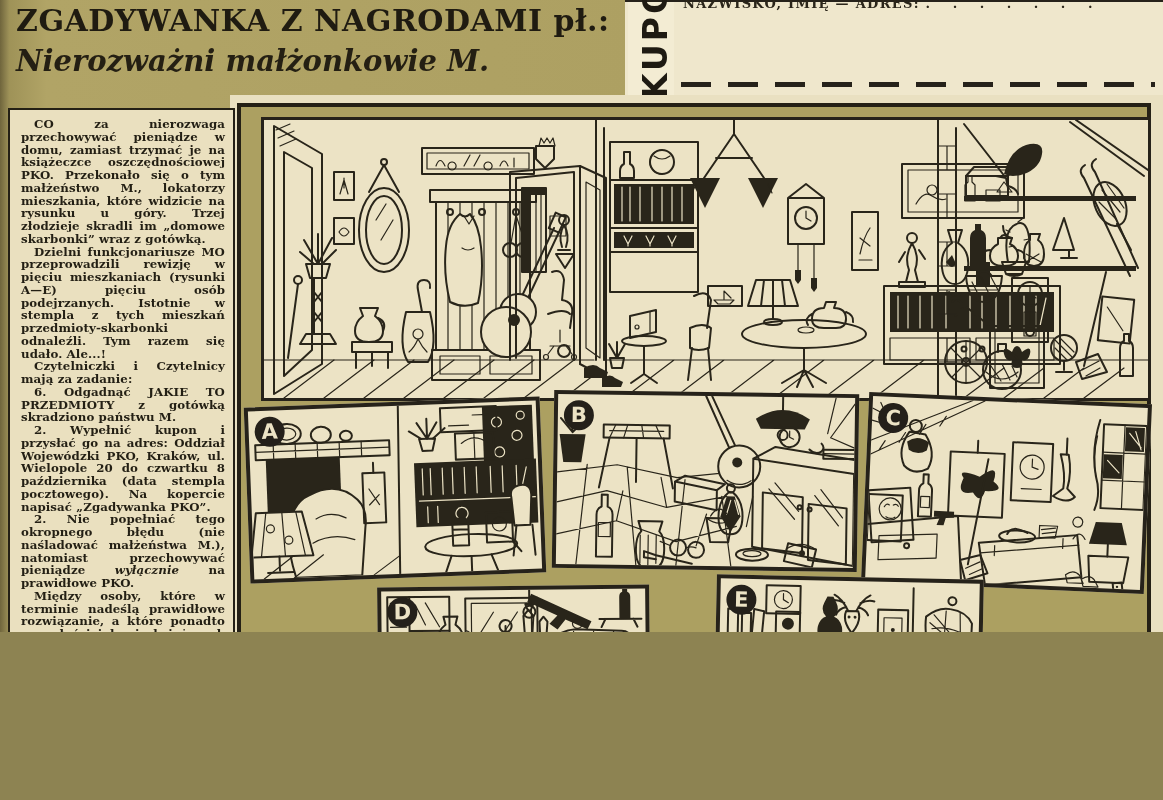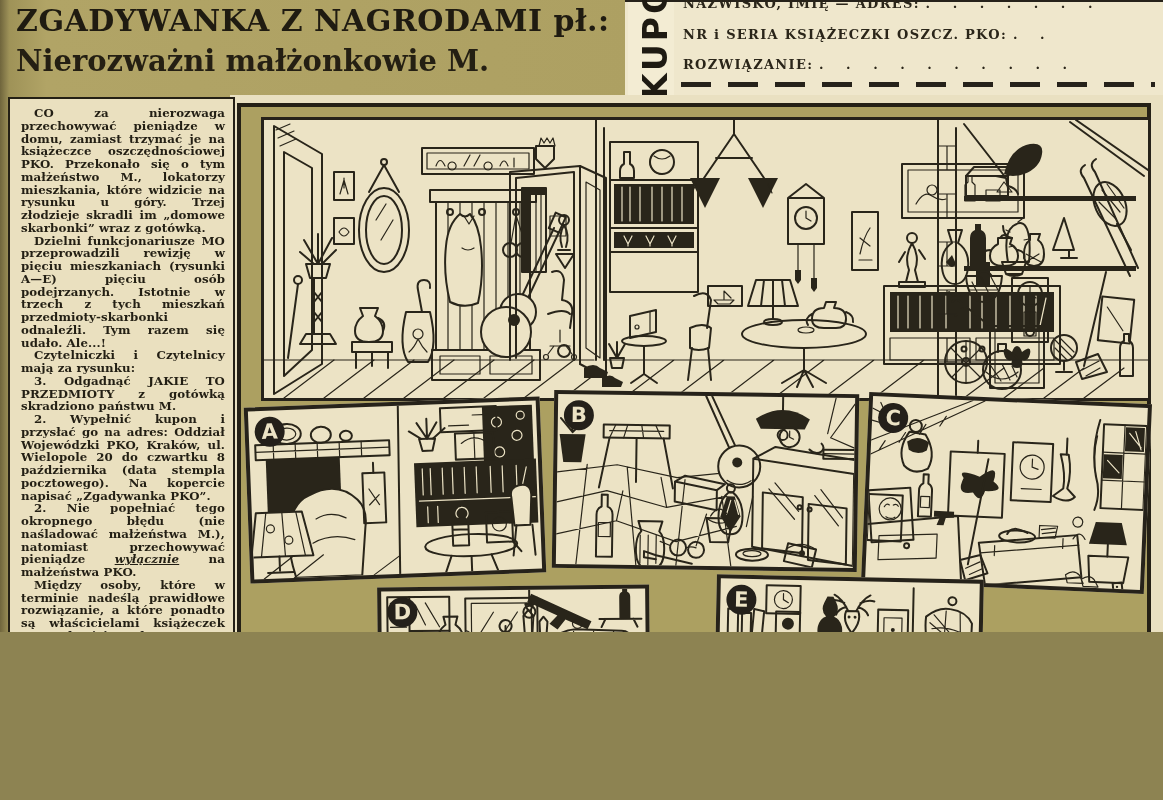--- a/index.html
+++ b/index.html
@@ -4,41 +4,41 @@
 <style>
   html,body{margin:0;padding:0;background:#8d8352;}
   .page{position:relative;width:1163px;height:632px;overflow:hidden;
         background:linear-gradient(90deg,#9a8e54 0,#b1a466 4%,#ada062 55%,#b5a96b 92%,#a3965a 100%);
         font-family:"DejaVu Serif",serif;color:#26221a;}
   .edge-left{position:absolute;left:0;top:0;width:9px;height:100%;
         background:linear-gradient(90deg,#6f653c,#9d9158);}
   
   .headline{position:absolute;left:16px;top:0;width:600px;}
   .headline .title{font-weight:bold;font-size:30px;letter-spacing:.5px;line-height:42px;white-space:nowrap;color:#1f1b11;}
-  .headline .subtitle{font-weight:bold;font-size:29px;line-height:38px;white-space:nowrap;color:#241f13;}
+  .headline .subtitle{font-weight:bold;font-style:italic;font-size:29px;line-height:38px;white-space:nowrap;color:#241f13;}
   
   .coupon{position:absolute;left:625px;top:0;width:538px;height:95px;background:#efe7cc;
           border-top:2px solid #26221a;box-sizing:border-box;}
   .kupon-strip{position:absolute;left:3px;top:0;width:46px;height:95px;background:#f3ecd3;}
   .kupon-text{position:absolute;left:8px;top:97px;transform-origin:0 0;transform:rotate(-90deg);
           font-family:"DejaVu Sans",sans-serif;font-weight:bold;font-size:33px;letter-spacing:3px;
           white-space:nowrap;color:#1e1a12;}
   .coupon .row{position:absolute;left:58px;white-space:nowrap;font-weight:bold;font-size:13px;
           letter-spacing:1.3px;color:#2a2519;}
   .coupon .dots{word-spacing:18px;letter-spacing:0;font-weight:bold;}
   .row1{top:-6px;} .row2{top:25px;} .row3{top:55px;}
   .dash-line{position:absolute;left:56px;right:8px;top:80px;height:5px;
           background:repeating-linear-gradient(90deg,#26221a 0 30px,transparent 30px 47px);}
   
-  .article{position:absolute;left:8px;top:97px;width:227px;height:688px;background:#eae0bf;
+  .article{position:absolute;left:8px;top:108px;width:227px;height:688px;background:#eae0bf;
           border:2px solid #242015;border-bottom:none;box-sizing:border-box;
           padding:8px 8px 0 11px;}
   .article p{margin:0;text-indent:13px;text-align:justify;font-weight:bold;
           font-size:11.8px;line-height:12.75px;letter-spacing:.1px;color:#231f14;}
-  .article .em{font-style:italic;text-decoration:underline;}
+  .article .em{font-style:italic;}
   
   .mat{position:absolute;left:230px;top:95px;width:933px;height:700px;background:#e9e0c1;}
   .frame{position:absolute;left:237px;top:103px;width:914px;height:674px;
           border:4px solid #242015;box-sizing:border-box;background:#aca061;}
   .panel{position:absolute;background:#ece3c5;border:4px solid #26221a;box-sizing:content-box;}
   .panel-main{left:20px;top:10px;width:884px;height:278px;border-width:3px;}
   .panel-a{left:6px;top:295px;width:288px;height:168px;transform:rotate(-2.2deg);}
   .panel-b{left:312px;top:285px;width:297px;height:170px;transform:rotate(.8deg);}
   .panel-c{left:624px;top:291px;width:275px;height:182px;transform:rotate(2.5deg);}
   .panel-d{left:137px;top:479px;width:264px;height:166px;transform:rotate(-.6deg);}
@@ -69,40 +69,32 @@
   </div>
 
   <div class="coupon">
     <div class="kupon-strip">
       <span class="kupon-text">KUPON</span>
     </div>
     <div class="row row1">
       <span>NAZWISKO, IMIĘ — ADRES:</span>
       <span class="dots">. . . . . . .</span>
     </div>
-    <div class="row row2">
-      <span>NR i SERIA KSIĄŻECZKI OSZCZ. PKO:</span>
-      <span class="dots">. .</span>
-    </div>
-    <div class="row row3">
-      <span>ROZWIĄZANIE:</span>
-      <span class="dots">. . . . . . . . . .</span>
-    </div>
     <div class="dash-line"></div>
   </div>
 
   <div class="mat"></div>
 
   <div class="article">
     <p>CO za nierozwaga przechowywać pieniądze w domu, zamiast trzymać je na książeczce oszczędnościowej PKO. Przekonało się o tym małżeństwo M., lokatorzy mieszkania, które widzicie na rysunku u góry. Trzej złodzieje skradli im „domowe skarbonki” wraz z gotówką.</p>
-    <p>Dzielni funkcjonariusze MO przeprowadzili rewizję w pięciu mieszkaniach (rysunki A—E) pięciu osób podejrzanych. Istotnie w trzech z tych mieszkań przedmioty-skarbonki odnaleźli. Tym razem się udało. Ale...!</p>
-    <p>Czytelniczki i Czytelnicy mają za rysunku:</p>
-    <p>3. Odgadnąć JAKIE TO PRZEDMIOTY z gotówką skradziono państwu M.</p>
+    <p>Dzielni funkcjonariusze MO przeprowadzili rewizję w pięciu mieszkaniach (rysunki A—E) pięciu osób podejrzanych. Istotnie w stempla z tych mieszkań przedmioty-skarbonki odnaleźli. Tym razem się udało. Ale...!</p>
+    <p>Czytelniczki i Czytelnicy mają za zadanie:</p>
+    <p>6. Odgadnąć JAKIE TO PRZEDMIOTY z gotówką skradziono państwu M.</p>
     <p>2. Wypełnić kupon i przysłać go na adres: Oddział Wojewódzki PKO, Kraków, ul. Wielopole 20 do czwartku 8 października (data stempla pocztowego). Na kopercie napisać „Zgadywanka PKO”.</p>
-    <p><span>2. Nie popełniać tego okropnego błędu (nie naśladować małżeństwa M.), natomiast przechowywać pieniądze </span><span class="em">wyłącznie</span><span> na małżeństwa PKO.</span></p>
+    <p><span>2. Nie popełniać tego okropnego błędu (nie naśladować małżeństwa M.), natomiast przechowywać pieniądze </span><span class="em">wyłącznie</span><span> na prawidłowe PKO.</span></p>
     <p>Między osoby, które w terminie nadeślą prawidłowe rozwiązanie, a które ponadto są właścicielami książeczek oszczędnościowych PKO, rozlosowane zostaną nagrody w postaci 4-ch bonów towarowych wartości po 1000 zł każdy. Realizacja bonów nastąpi we wskazanej placówce handlu uspołecznionego w miejscowości stanowiącej najbliższą siedzibę Oddziału PKO w stosunku do adresu wygrywającego.</p>
   </div>
 
   <div class="frame">
 
     <div class="panel panel-main">
       <svg class="line" width="884" height="278" viewBox="0 0 884 278">
 
         <g>
           <path d="M10,6 L58,34 L58,244 L10,274 Z"></path>

